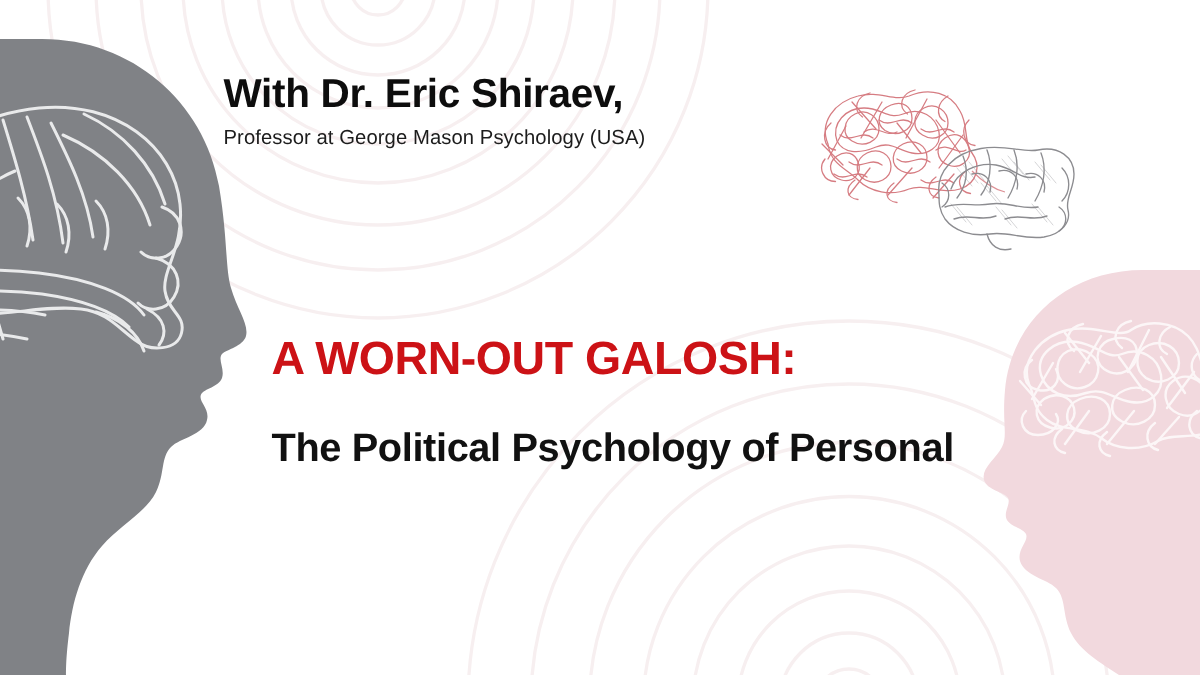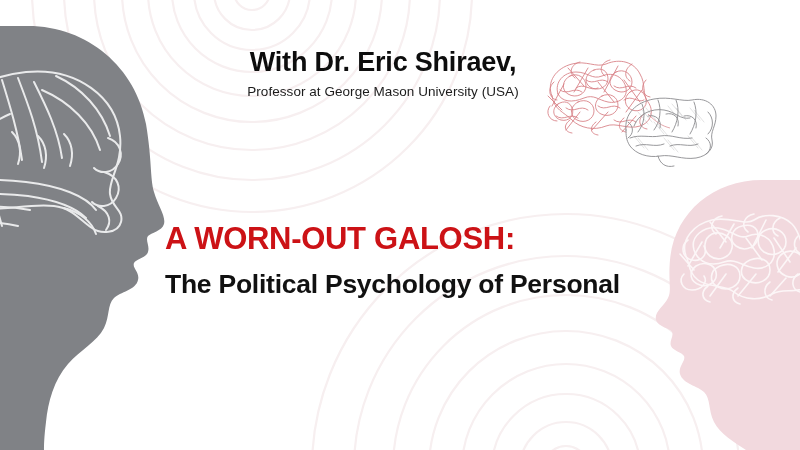--- a/index.html
+++ b/index.html
@@ -46,24 +46,23 @@
     position: absolute;
     left: 530px;
     top: 52px;
     width: 190px;
     height: 120px;
   }
 
   
   .speaker-block {
     position: absolute;
-    left: 173px;
+    left: 149px;
     top: 48px;
     width: 420px;
-    text-align: center;
   }
   .speaker-name {
     font-size: 27px;
     font-weight: 700;
     color: #0d0d0d;
     letter-spacing: -0.2px;
     line-height: 1.1;
     margin: 0;
     white-space: nowrap;
   }
@@ -71,40 +70,40 @@
     font-size: 13.5px;
     font-weight: 400;
     color: #1c1c1c;
     margin: 6px 0 0 0;
     letter-spacing: 0.05px;
     white-space: nowrap;
   }
 
   .title-block {
     position: absolute;
-    left: 165px;
+    left: 181px;
     top: 222px;
     width: 520px;
   }
   .title-main {
     font-size: 31px;
     font-weight: 700;
     color: #CC1216;
     letter-spacing: -0.3px;
     line-height: 1.12;
     margin: 0;
     white-space: nowrap;
   }
   .title-sub {
     font-size: 26.5px;
     font-weight: 600;
     color: #111111;
     line-height: 1.32;
     letter-spacing: -0.25px;
-    margin: 10px 0 0 0;
+    margin: 24px 0 0 0;
   }
   .title-sub span { display: block; }
 </style>
 </head>
 <body>
 
 <div id="slide">
 
   <svg class="ripples" viewBox="0 0 800 450">
     <g fill="none" stroke="#F7EFF0" stroke-width="2.2">
@@ -377,21 +376,21 @@
         <path d="M 124 70 L 134 82"></path>
           <path d="M 128 72 L 138 84"></path>
       </g>
 
       <path d="M 128 104 C 130 112, 136 116, 144 114"></path>
     </g>
   </svg>
 
   <div class="speaker-block">
     <h2 class="speaker-name">With Dr. Eric Shiraev,</h2>
-    <p class="speaker-affil">Professor at George Mason University (USA)</p>
+    <p class="speaker-affil">Professor at George Mason Psychology (USA)</p>
   </div>
 
   <div class="title-block">
     <h1 class="title-main">A WORN-OUT GALOSH:</h1>
     <h2 class="title-sub">
       <span>The Political Psychology of Personal</span>
     </h2>
   </div>
 
 </div>

